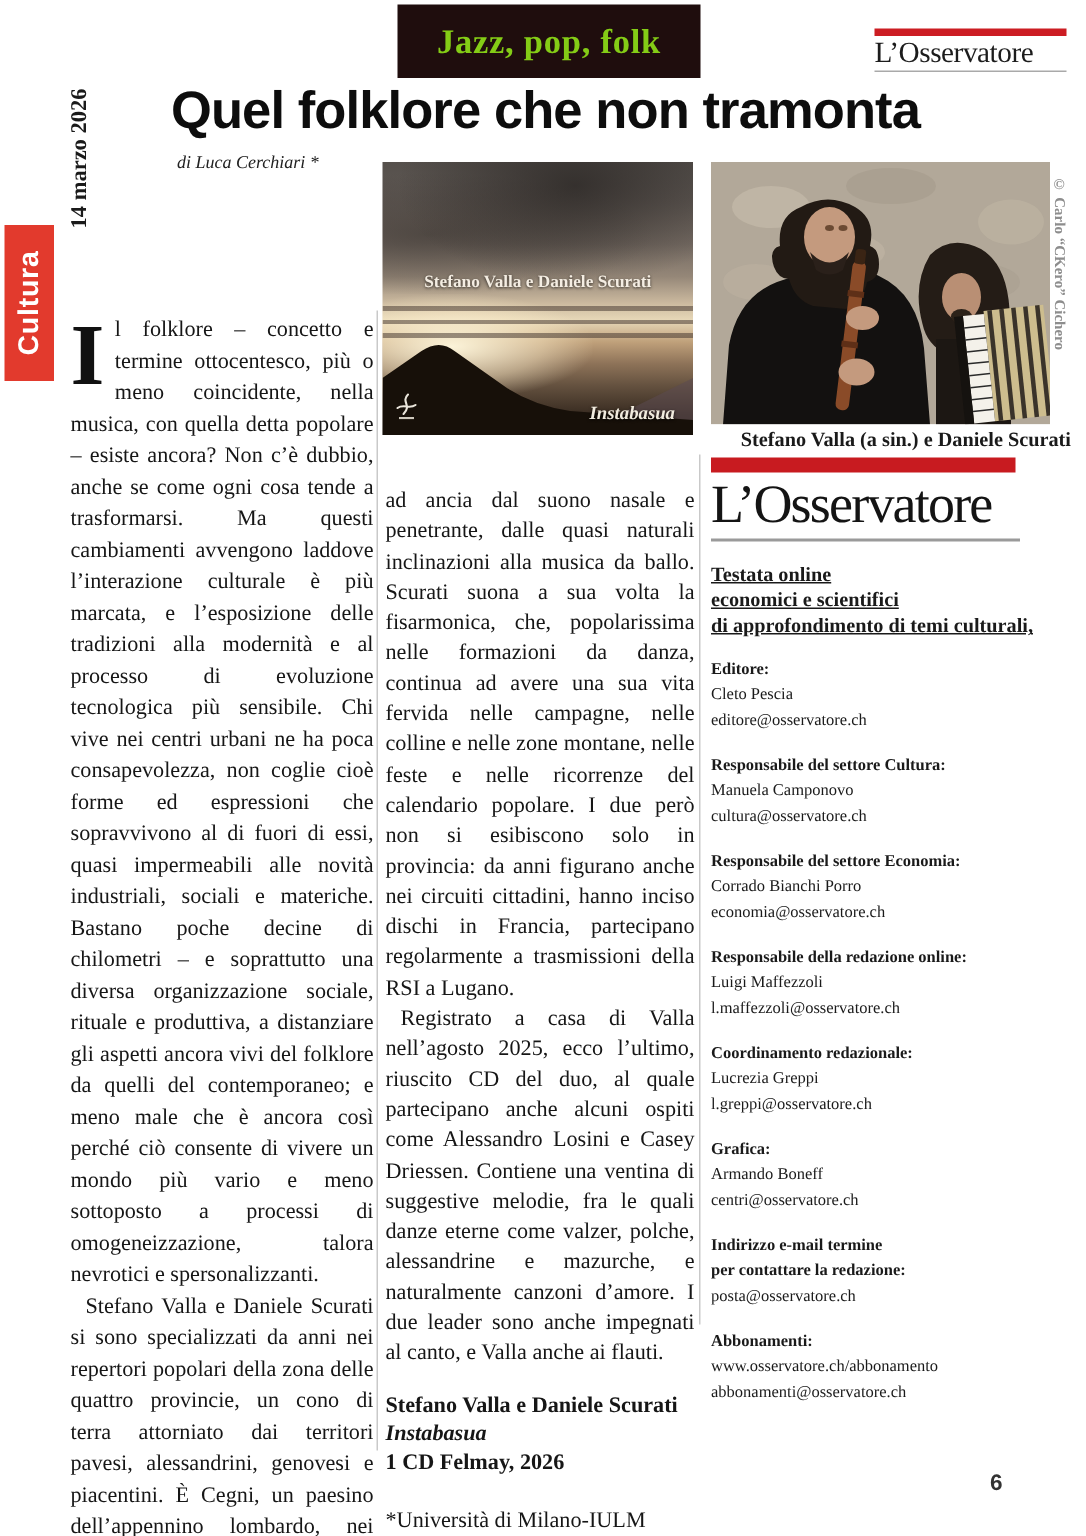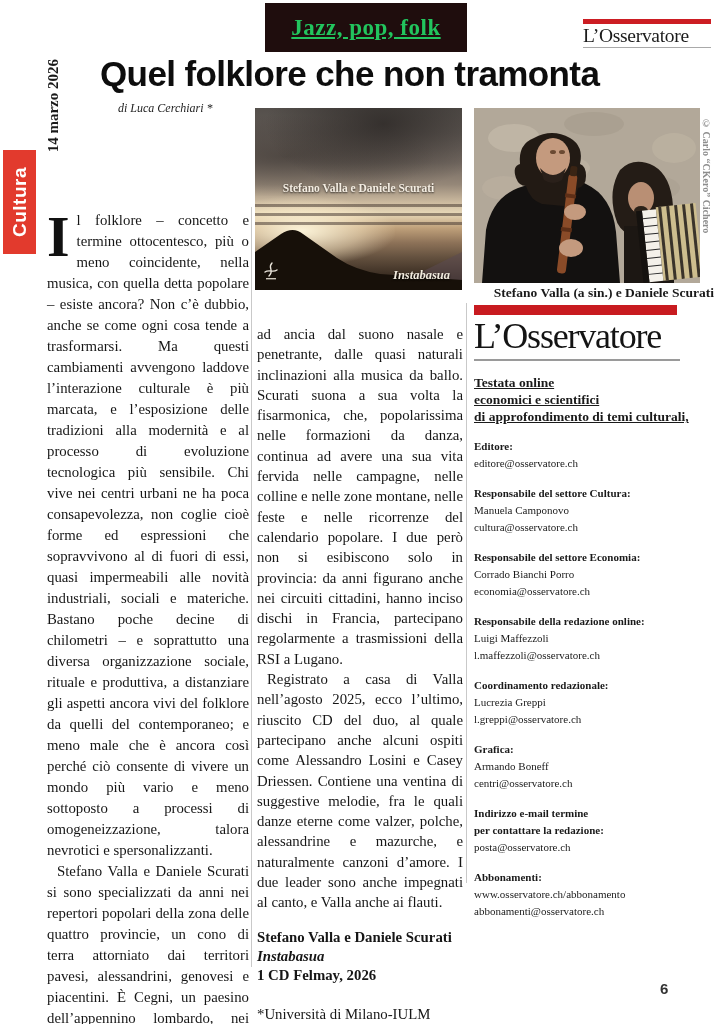--- a/index.html
+++ b/index.html
@@ -13,26 +13,26 @@
   #cultura-bar{left:3px;top:150px;width:33px;height:104px;background:#e23a2d;
     display:flex;align-items:center;justify-content:center;}
   #cultura-bar span{color:#fff;font-family:"Liberation Sans",sans-serif;font-weight:bold;
     font-size:19px;letter-spacing:.5px;}
   #date-vert{left:42px;top:56px;width:22px;height:100px;display:flex;align-items:center;justify-content:center;}
   #date-vert span{font-weight:bold;font-size:15px;white-space:nowrap;}
 
   
   #banner{left:265px;top:3px;width:202px;height:49px;background:#1f0d0d;
     display:flex;align-items:center;justify-content:center;}
-  #banner span{color:#22c55e;font-weight:bold;font-size:23px;letter-spacing:.5px;text-decoration:underline;}
+  #banner span{color:#84cc16;font-weight:bold;font-size:23px;letter-spacing:.5px;}
   #mini-masthead{left:583px;top:19px;width:128px;}
   #mini-masthead .bar{height:5px;background:#cc1d23;margin-bottom:2px;}
   #mini-masthead .logo{font-size:19.5px;color:#1c1c1c;letter-spacing:-0.3px;
     border-bottom:1px solid #a9a9a9;padding-bottom:1px;line-height:1.05;}
-  #headline{left:100px;top:54px;width:580px;font-family:"Liberation Sans",sans-serif;
+  #headline{left:114px;top:54px;width:580px;font-family:"Liberation Sans",sans-serif;
     font-weight:bold;font-size:35px;letter-spacing:-0.6px;color:#0d0d0d;white-space:nowrap;}
   #byline{left:118px;top:101px;font-style:italic;font-size:12px;color:#222;}
 
   
   #cd-cover{left:255px;top:108px;width:207px;height:182px;overflow:hidden;
     background:linear-gradient(180deg,#55504c 0%,#605954 14%,#746a62 30%,#958778 42%,
       #cdbba0 52%,#e7d8b8 58%,#bfa07a 66%,#8d7258 74%,#64513f 82%,#3a2d22 92%,#201812 100%);}
   #cd-cover .cloud{left:0;top:0;width:207px;height:88px;
     background:radial-gradient(ellipse at 62% 18%,rgba(40,36,34,.75),rgba(40,36,34,0) 65%),
                radial-gradient(ellipse at 15% 55%,rgba(58,52,48,.6),rgba(58,52,48,0) 60%);}
@@ -198,20 +198,21 @@
   <div class="abs" id="col3">
     <div class="redbar"></div>
     <div id="masthead-logo">L’Osservatore</div>
     <div class="tagline">
       <div>Testata online</div>
       <div>economici e scientifici</div>
       <div>di approfondimento di temi culturali,</div>
     </div>
     <div class="contact">
       <div class="role">Editore:</div>
+      <div>Cleto Pescia</div>
       <div>editore@osservatore.ch</div>
     </div>
     <div class="contact">
       <div class="role">Responsabile del settore Cultura:</div>
       <div>Manuela Camponovo</div>
       <div>cultura@osservatore.ch</div>
     </div>
     <div class="contact">
       <div class="role">Responsabile del settore Economia:</div>
       <div>Corrado Bianchi Porro</div>

